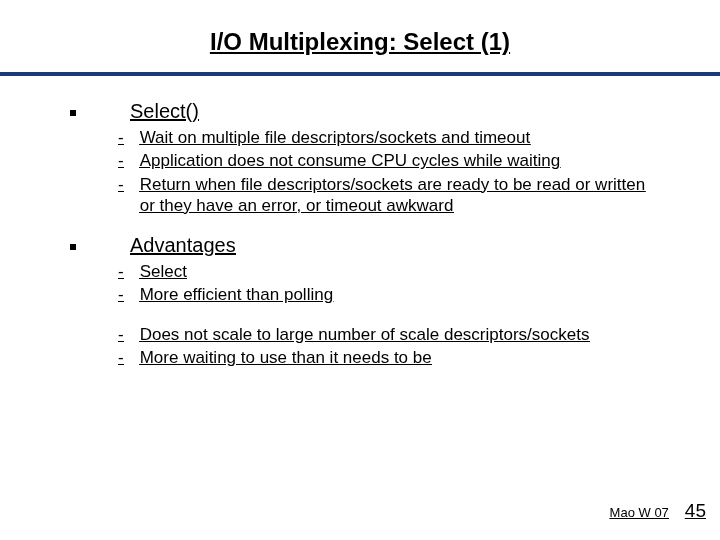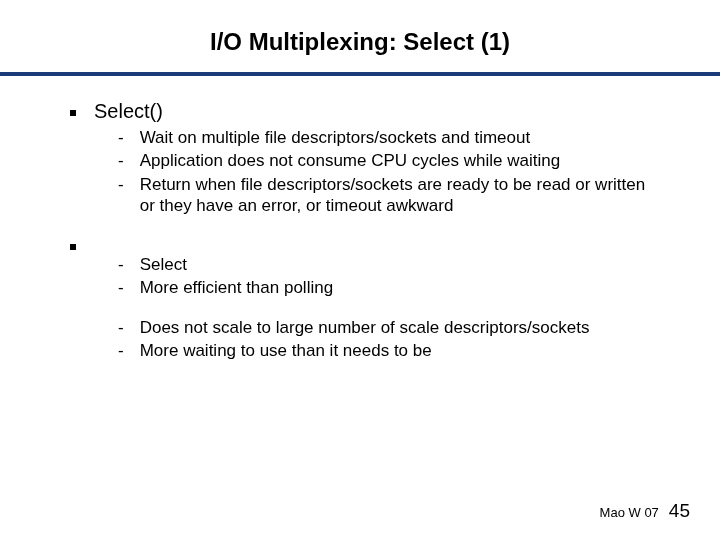--- a/index.html
+++ b/index.html
@@ -1,15 +1,15 @@
 <!DOCTYPE html>
 <html><head>
   <meta charset="utf-8">
   <style>
-    * { margin: 0; padding: 0; box-sizing: border-box; }
+    * { margin: 0; padding: 0; box-sizing: border-box; text-decoration: underline; }
     body {
       width: 720px;
       height: 540px;
       background: #ffffff;
       font-family: Arial, Helvetica, sans-serif;
       position: relative;
       overflow: hidden;
     }
     .slide { width: 100%; height: 100%; position: relative; }
     .title {
@@ -26,20 +26,21 @@
       width: 100%;
       margin-top: 6px;
     }
     .content {
       padding: 24px 70px 0 70px;
     }
     .top-row {
       display: flex;
       align-items: flex-start;
       margin-bottom: 4px;
+      gap: 36px;
     }
     .bullet-sq {
       width: 6px;
       height: 6px;
       background: #000;
       margin-top: 10px;
       margin-right: 18px;
       flex-shrink: 0;
     }
     .top-label {
@@ -60,24 +61,24 @@
       margin-bottom: 2px;
     }
     .dash {
       margin-right: 8px;
       flex-shrink: 0;
     }
     .sub-text { flex: 1; margin-left: 8px; }
     .footer {
       position: absolute;
       bottom: 18px;
-      right: 30px;
+      right: 14px;
       display: flex;
       align-items: baseline;
-      gap: 10px;
+      gap: 16px;
     }
     .footer-author {
       font-size: 13px;
       color: #000;
     }
     .footer-page {
       font-size: 19px;
       color: #000;
     }
   </style>
@@ -104,20 +105,21 @@
           <span class="sub-text">Application does not consume CPU cycles while waiting</span>
         </div>
       <div class="sub-item">
           <span class="dash">-</span>
           <span class="sub-text">Return when file descriptors/sockets are ready to be read or written or they have an error, or timeout awkward</span>
         </div>
     </div>
 
     <div class="top-row">
       <div class="bullet-sq"></div>
+      <div class="top-label">Advantages</div>
     </div>
     <div class="sub-list">
       <div class="sub-item">
           <span class="dash">-</span>
           <span class="sub-text">Select</span>
         </div>
       <div class="sub-item">
           <span class="dash">-</span>
           <span class="sub-text">More efficient than polling</span>
         </div>

